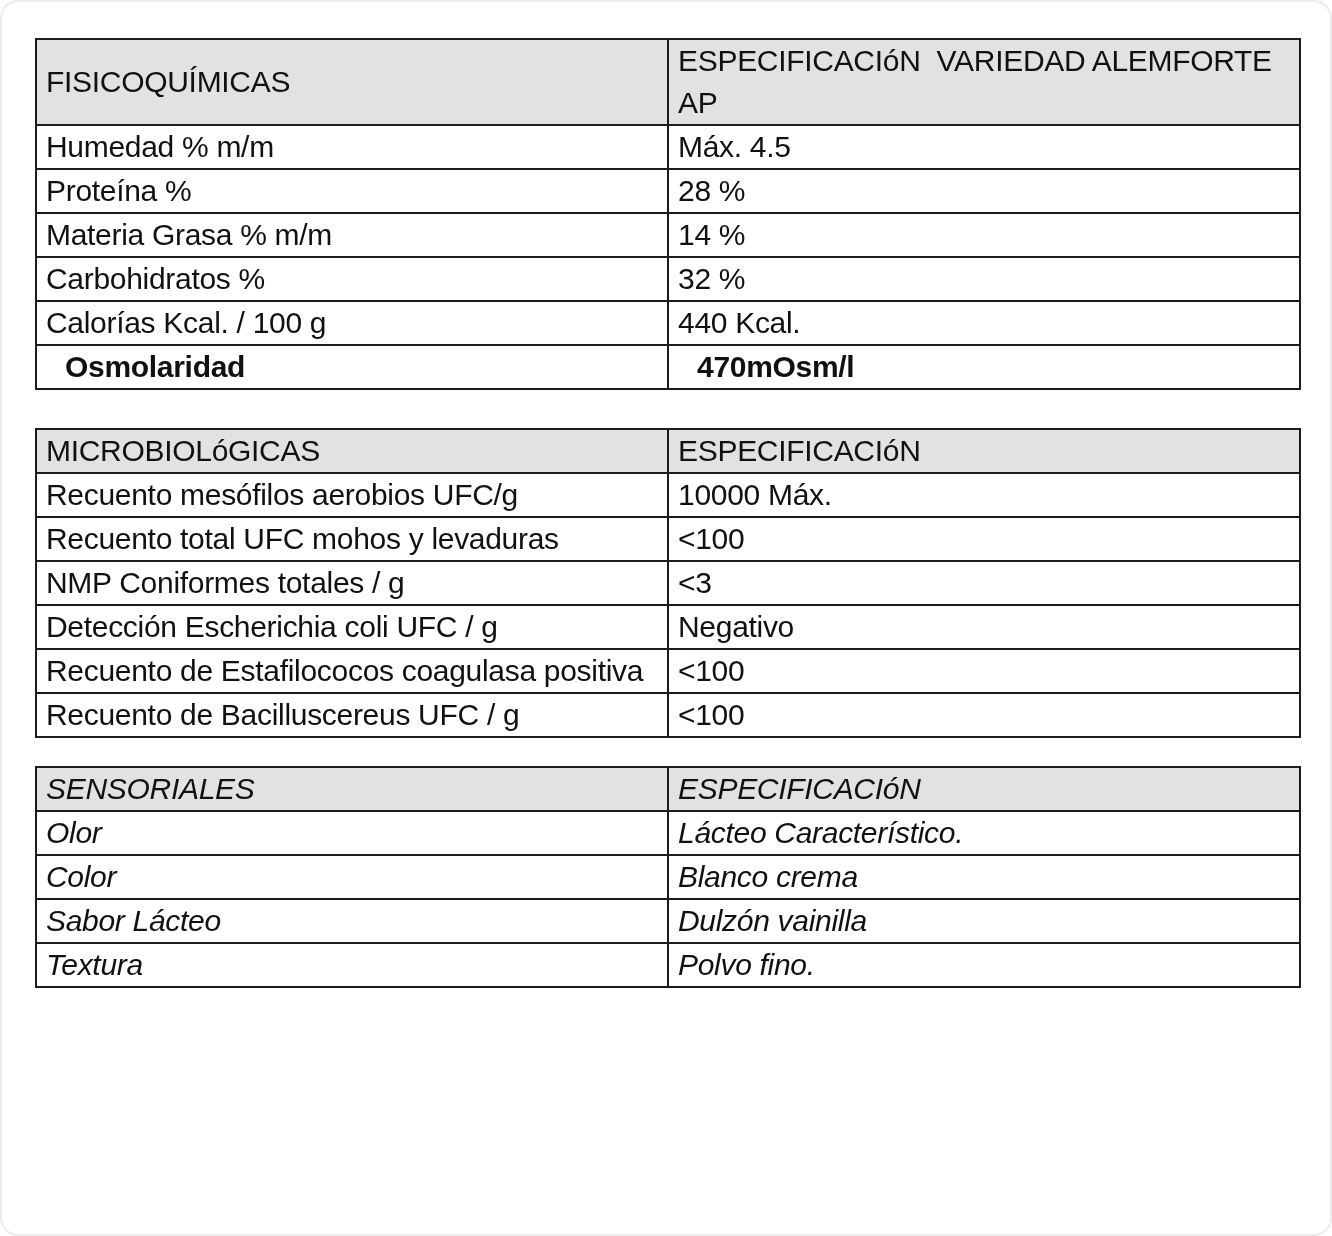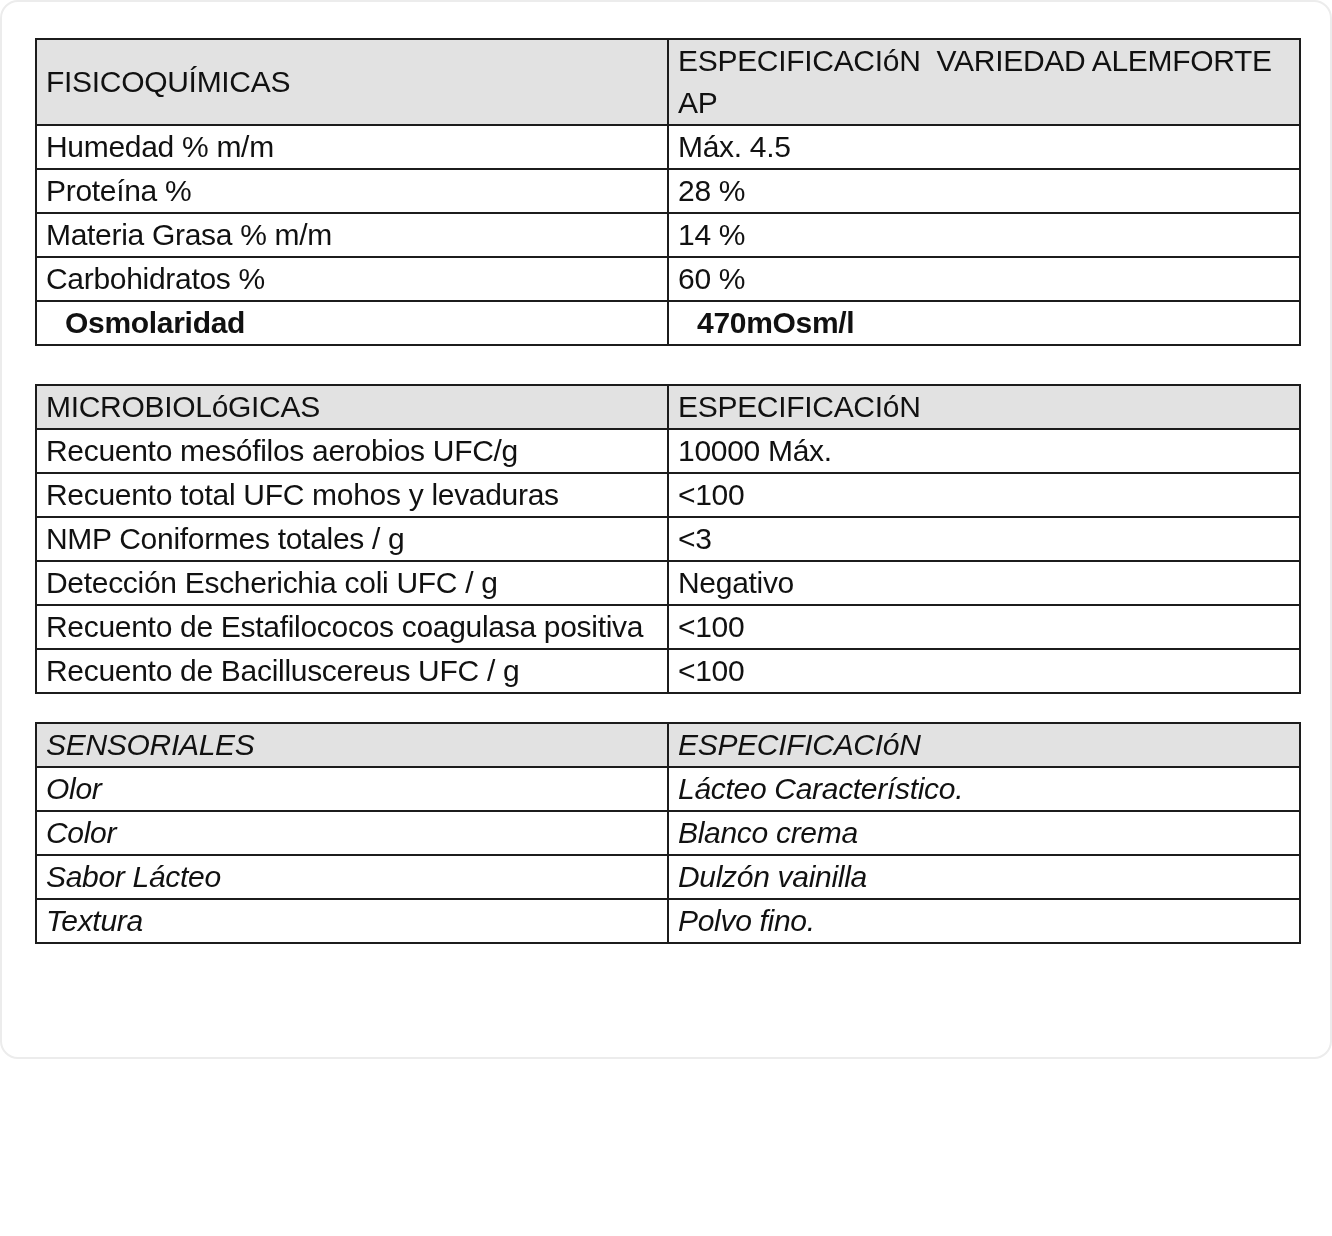--- a/index.html
+++ b/index.html
@@ -3,21 +3,21 @@
 <meta charset="utf-8">
 <style>
   * { margin: 0; padding: 0; box-sizing: border-box; }
   html, body {
     width: 1332px; height: 1236px;
     background: #ffffff;
     font-family: "Liberation Sans", "DejaVu Sans", sans-serif;
     overflow: hidden;
   }
   .page {
-    width: 1332px; height: 1059px;
+    width: 1332px; height: 1236px;
     background: #ffffff;
     border: 2px solid #ececec;
     border-radius: 18px;
     padding-top: 36px;
   }
   table.spec-table {
     border-collapse: collapse;
     table-layout: fixed;
     width: 1266px;
     margin-left: 33px;
@@ -76,21 +76,25 @@
       <tr>
         <td>Proteína %</td>
         <td>28 %</td>
       </tr>
       <tr>
         <td>Materia Grasa % m/m</td>
         <td>14 %</td>
       </tr>
       <tr>
         <td>Carbohidratos %</td>
-        <td>60 %</td>
+        <td>32 %</td>
+      </tr>
+      <tr>
+        <td>Calorías Kcal. / 100 g</td>
+        <td>440 Kcal.</td>
       </tr>
       <tr class="bold-row">
         <td>Osmolaridad</td>
         <td>470mOsm/l</td>
       </tr>
     </tbody>
   </table>
 
   <table class="spec-table t2 gap1">
     <colgroup>

